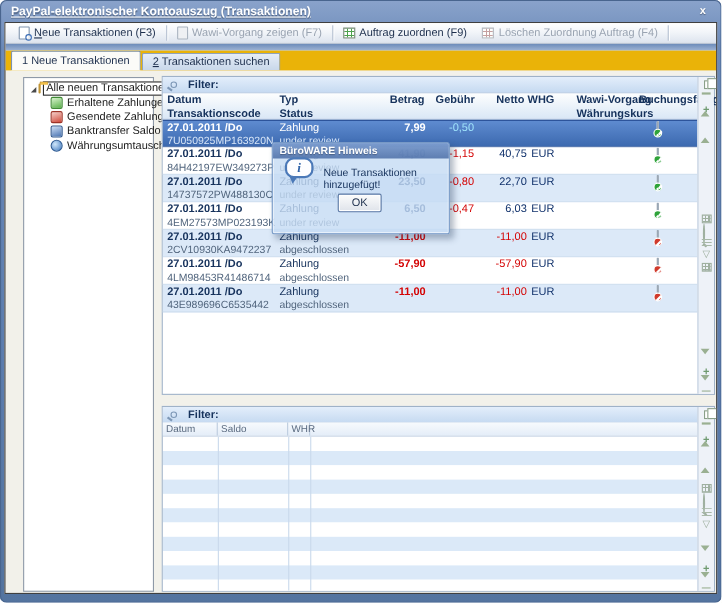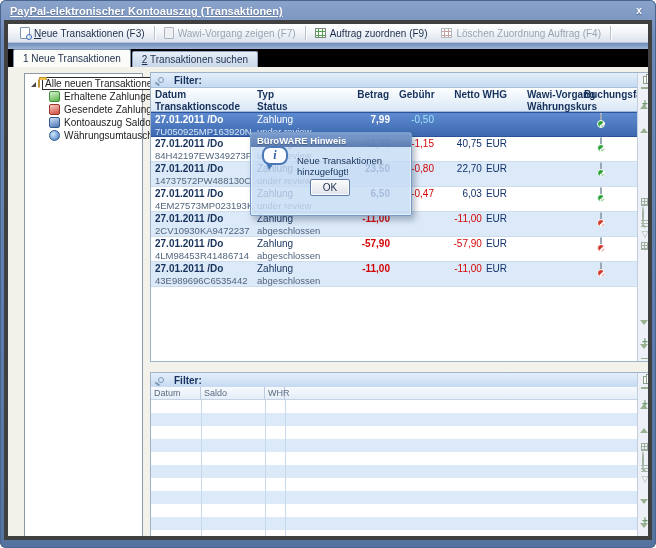--- a/index.html
+++ b/index.html
@@ -7,21 +7,21 @@
   .screen{position:relative;width:656px;height:548px;overflow:hidden;background:#fff;}
 
   
   .win-frame{position:absolute;inset:0;border-radius:6px;
     background:linear-gradient(180deg,#8aa3cb 0%,#6a89b8 8%,#5c7dae 60%,#54749f 100%);
     box-shadow:inset 0 0 0 1px #49658e, inset 0 1px 0 #a9bcda;}
   .titlebar{position:absolute;left:10px;top:3px;right:10px;height:16px;display:flex;align-items:center;
     color:#fff;font-size:11px;font-weight:bold;text-shadow:0 1px 1px rgba(0,0,0,.35);}
   .title-text{flex:1;white-space:nowrap;overflow:hidden;text-decoration:underline;}
   .close-x{width:14px;height:13px;text-align:center;line-height:12px;font-size:10px;font-weight:bold;color:#fff;cursor:default;}
-  .win-body{position:absolute;left:4px;top:20px;right:4px;bottom:8px;background:#f2f1ea;border:4px solid #404040;overflow:hidden;}
+  .win-body{position:absolute;left:4px;top:20px;right:4px;bottom:8px;background:#f2f1ea;border:1px solid #404040;overflow:hidden;}
 
   
   .toolbar{position:absolute;left:0;top:0;right:0;height:19px;display:flex;align-items:center;padding-left:5px;
     background:linear-gradient(180deg,#ffffff 0%,#f2f5f9 45%,#dde4ee 100%);border-bottom:1px solid #b9c4d4;}
   .tbtn{display:flex;align-items:center;gap:4px;padding:0 7px;height:17px;font-size:10px;color:#1d2f4d;white-space:nowrap;}
   .tbtn.disabled{color:#9aa4b2;}
   .tsep{width:1px;height:14px;background:#b6c1d2;margin:0 2px;box-shadow:1px 0 0 #fff;}
   .u1::first-letter{text-decoration:underline;}
   
   .ti{position:relative;flex:0 0 auto;}
@@ -29,21 +29,21 @@
   .ti-page.gray{border-color:#aab4c0;background:#eef0f3;}
   .ti-mag{position:absolute;right:-3px;bottom:-2px;width:6px;height:6px;border:1.5px solid #3a6cb4;border-radius:50%;background:rgba(255,255,255,.7);}
   .ti-book{width:12px;height:10px;background:linear-gradient(180deg,#6f9ad6,#3b68ad);border:1px solid #2c4f88;border-radius:2px 2px 2px 3px;transform:skewX(-6deg);}
   .ti-grid{width:11px;height:10px;background:#fdfefd;border:1px solid #7b8a7b;
     background-image:repeating-linear-gradient(to right,transparent 0 2.4px,#4da24d 2.4px 3.4px),
                      repeating-linear-gradient(to bottom,transparent 0 2.4px,#4da24d 2.4px 3.4px);}
   .ti-grid.gray{border-color:#b3b9c0;background-image:repeating-linear-gradient(to right,transparent 0 2.4px,#c6a1a1 2.4px 3.4px),repeating-linear-gradient(to bottom,transparent 0 2.4px,#c6a1a1 2.4px 3.4px);}
 
   
   .blueband{position:absolute;left:0;top:19px;right:0;height:6px;background:linear-gradient(180deg,#6d8cba,#9fb4d4);}
-  .tabrow{position:absolute;left:0;top:25px;right:0;height:18px;background:#000000;display:flex;align-items:flex-end;padding-left:5px;}
+  .tabrow{position:absolute;left:0;top:25px;right:0;height:18px;background:#eab308;display:flex;align-items:flex-end;padding-left:5px;}
   .tab{height:16px;display:flex;align-items:center;padding:0 9px;font-size:10px;color:#1d2f4d;
     border:1px solid #8ea2bc;border-bottom:none;border-radius:2px 2px 0 0;margin-right:1px;
     background:linear-gradient(180deg,#e6edf7,#c8d7ea);}
   .tab.active{height:18px;background:#fbfbf8;font-weight:normal;border-color:#7d93b0;}
   .tab .tab-label{display:inline-block;}
   .tab.t2 .tab-label::first-letter{text-decoration:underline;}
 
   
   .tree{position:absolute;left:16px;top:49px;width:119px;height:468px;background:#fff;border:1px solid #8e99a7;font-size:10px;color:#1c1c1c;padding-top:3px;}
   .tree-row{position:relative;height:13px;display:flex;align-items:center;white-space:nowrap;}
@@ -203,21 +203,21 @@
       <div class="tree-row tree-child">
         <span class="tleaf tl-green"></span>
         <span>Erhaltene Zahlungen</span>
       </div>
       <div class="tree-row tree-child">
         <span class="tleaf tl-red"></span>
         <span>Gesendete Zahlungen</span>
       </div>
       <div class="tree-row tree-child">
         <span class="tleaf tl-blue"></span>
-        <span>Kontoauszug Saldo</span>
+        <span>Banktransfer Saldo</span>
       </div>
       <div class="tree-row tree-child">
         <span class="tleaf tl-globe"></span>
         <span>Währungsumtausch</span>
       </div>
     </div>
 
     <div class="panel p-upper">
       <div class="filterbar">
         <span class="fmag"></span>

